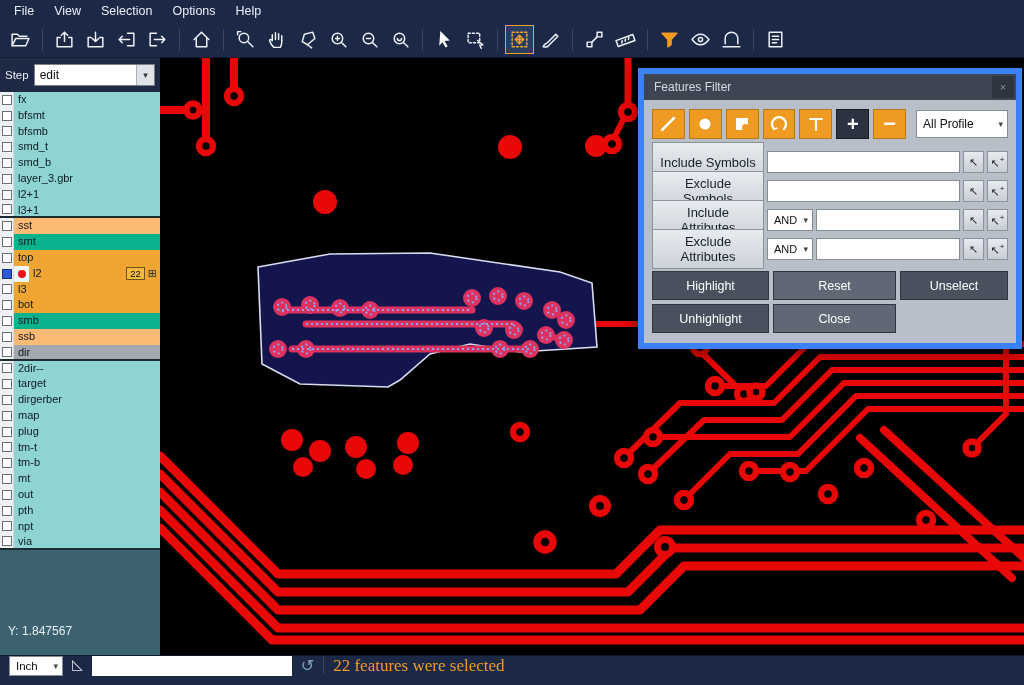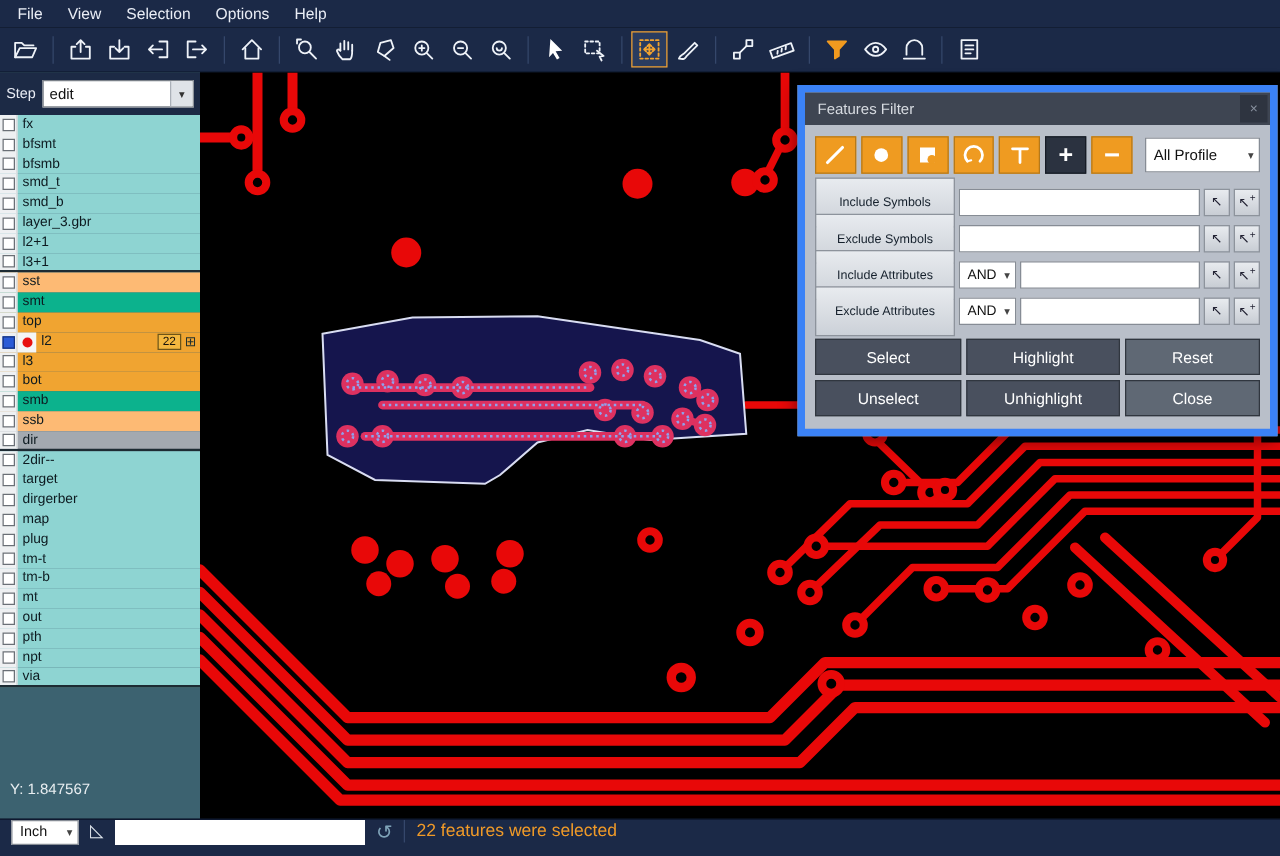--- a/index.html
+++ b/index.html
@@ -52,38 +52,38 @@
   .dlg-body{padding:9px 8px 10px 8px;}
   .dlg-tools{display:flex;align-items:center;gap:4px;margin-bottom:11px;}
   .tool{width:34px;height:30px;border:1px solid #b5791a;background:#ef9b21;display:flex;align-items:center;justify-content:center;padding:0;cursor:pointer;}
   .tool svg{width:20px;height:20px;stroke:#fff;fill:none;stroke-width:1.8;stroke-linecap:round;stroke-linejoin:round;}
   .tool.plus{margin-left:auto;background:#2b3240;border-color:#171c26;color:#fff;font-size:20px;font-weight:bold;line-height:1;}
   .tool.minus{color:#fff;font-size:22px;font-weight:bold;line-height:1;}
   .combo{background:#fff;border:1px solid #868c95;display:flex;align-items:center;padding:0 4px 0 6px;color:#111;height:22px;}
   .combo .arrow{margin-left:auto;font-size:9px;color:#444;padding-left:4px;}
   .combo.profile{flex:0 0 92px;height:28px;margin-left:6px;font-size:12px;}
   .frow{display:flex;align-items:center;gap:3px;margin-bottom:5px;height:24px;}
-  .flabel{flex:0 0 112px;height:40px;background:linear-gradient(#e8ebef,#ccd1d8);border:1px solid #8d939c;font-size:10px;color:#15202c;cursor:pointer;font-family:inherit;}
+  .flabel{flex:0 0 112px;height:40px;background:linear-gradient(#e8ebef,#ccd1d8);border:1px solid #8d939c;font-size:13px;color:#15202c;cursor:pointer;font-family:inherit;}
   .combo.op{flex:0 0 46px;font-size:11px;}
   .finput{flex:1;height:22px;border:1px solid #868c95;background:#fff;padding:0 4px;font-size:12px;font-family:inherit;min-width:0;}
   .pick{flex:0 0 21px;height:22px;background:linear-gradient(#e8ebef,#c8cdd4);border:1px solid #8d939c;padding:0;font-size:11px;color:#223;cursor:pointer;line-height:1;}
   .pick .plus-mini{font-size:8px;vertical-align:super;}
   .dlg-actions{display:grid;grid-template-columns:117px 123px 1fr;gap:4px;margin-top:10px;}
   .act{height:29px;border:1px solid #30363f;color:#fff;font-size:12.5px;cursor:pointer;font-family:inherit;}
   .act.dark{background:#49505e;}
   .act.light{background:#5f6874;}
 
   
   .statusbar{position:absolute;left:0;right:0;bottom:0;height:30px;background:#1b2947;border-top:1px solid #0e1830;display:flex;gap:9px;padding:0 9px;}
   .combo.unit{flex:0 0 54px;height:20px;font-size:11.5px;}
   .angle-ic{color:#dfe5ec;font-size:14px;}
   .status-input{width:200px;height:20px;border:none;background:#fff;font-size:12px;padding:0 4px;font-family:inherit;}
   .refresh-ic{color:#7fa3b8;font-size:16px;cursor:pointer;}
   .vsep{width:1px;height:18px;background:#35476b;}
-  .status-msg{color:#f09a28;font-size:14px;}
+  .status-msg{color:#f09a28;font-size:17px;font-family:Liberation Serif, serif;}
 </style>
 </head>
 <body>
 
 <div class="app">
 
   <div class="menubar">
       <div class="menu-item">File</div>
       <div class="menu-item">View</div>
       <div class="menu-item">Selection</div>
@@ -560,21 +560,20 @@
             <div class="combo op">
               <span>AND</span>
               <span class="arrow">▾</span>
             </div>
             <input class="finput" style="">
             <button class="pick">↖</button>
             <button class="pick">↖<span class="plus-mini">+</span></button>
           </div>
         </div>
       <div class="dlg-actions">
-          <button class="act dark">Select</button>
           <button class="act dark">Highlight</button>
           <button class="act light">Reset</button>
           <button class="act dark">Unselect</button>
           <button class="act dark">Unhighlight</button>
           <button class="act light">Close</button>
         </div>
     </div>
   </div>
 
   <div class="statusbar">

